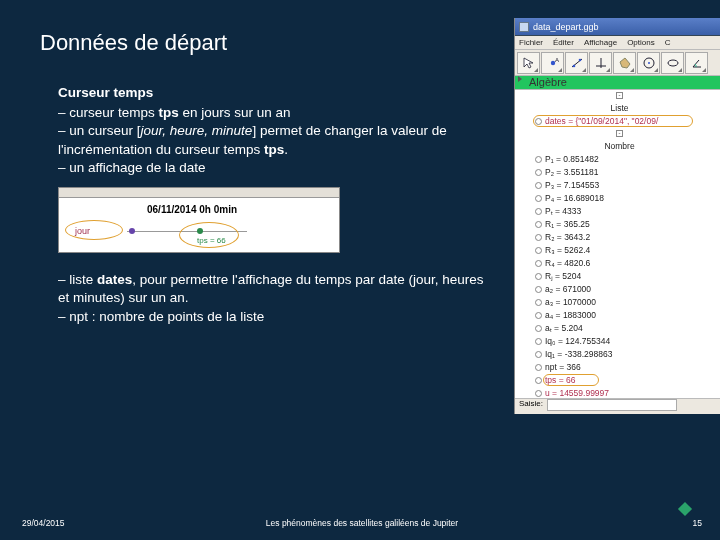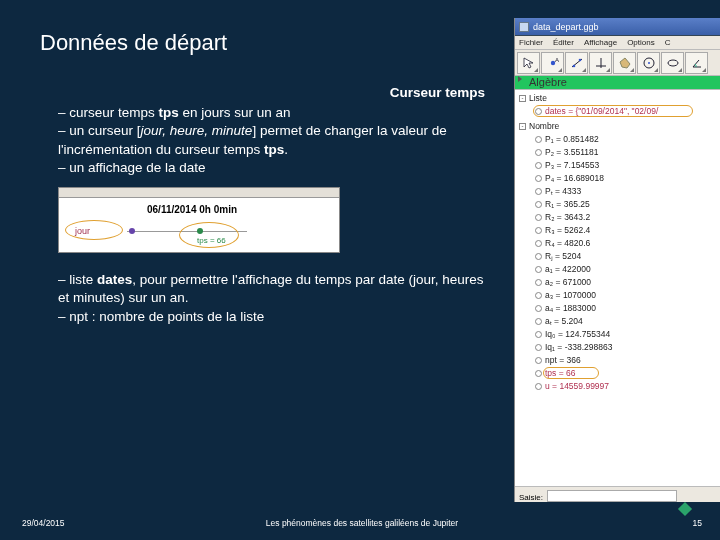--- a/index.html
+++ b/index.html
@@ -1,52 +1,52 @@
 <!DOCTYPE html>
 <html><head>
 <meta charset="utf-8">
 <style>
   * { margin: 0; padding: 0; box-sizing: border-box; }
   body { width: 720px; height: 540px; background: #0d2840; font-family: Arial, sans-serif; color: #fff; position: relative; overflow: hidden; }
   .main-content { position: absolute; left: 0; top: 0; width: 496px; height: 540px; padding: 30px 0 9px 40px; }
   .title { font-size: 22px; font-weight: normal; margin-bottom: 28px; }
   .body-block { padding-left: 18px; font-size: 13.5px; line-height: 1.35; width: 445px; }
-  .body-block .heading { font-weight: bold; margin-bottom: 2px; text-align: right; }
+  .body-block .heading { font-weight: bold; margin-bottom: 2px; }
   .cursor-img { margin: 10px 0 18px 18px; width: 282px; height: 66px; background: #ffffff; border: 1px solid #888; position: relative; }
   .cursor-img .tb { position: absolute; left: 0; top: 0; right: 0; height: 10px; background: #e4e0d8; border-bottom: 1px solid #999; }
   .cursor-img .datebar { position: absolute; left: 88px; top: 16px; font-size: 10px; font-weight: bold; color: #000; }
   .cursor-img .jour { position: absolute; left: 16px; top: 38px; font-size: 9px; color: #a03050; }
   .cursor-img .ellipse1 { position: absolute; left: 6px; top: 32px; width: 58px; height: 20px; border: 1.5px solid #e0a030; border-radius: 50%; }
   .cursor-img .dot1 { position: absolute; left: 70px; top: 40px; width: 6px; height: 6px; background: #6644aa; border-radius: 50%; }
   .cursor-img .green { position: absolute; left: 138px; top: 40px; width: 6px; height: 6px; background: #2a8a4a; border-radius: 50%; }
   .cursor-img .tps-lbl { position: absolute; left: 138px; top: 48px; font-size: 8px; color: #2a8a4a; }
   .cursor-img .ellipse2 { position: absolute; left: 120px; top: 34px; width: 60px; height: 26px; border: 1.5px solid #e0a030; border-radius: 50%; }
   .cursor-img .line { position: absolute; left: 68px; top: 43px; width: 120px; height: 1px; background: #999; }
   .footer { position: absolute; left: 22px; bottom: 12px; width: 680px; font-size: 8.5px; display: flex; align-items: center; }
   .footer .ftitle { position: absolute; left: 0; width: 680px; text-align: center; }
   .footer .pagenum { position: absolute; right: 0; }
   .footer .diamond { position: absolute; right: 12px; bottom: 14px; width: 10px; height: 10px; background: #2aa36a; transform: rotate(45deg); }
-  .side-panel { position: absolute; right: 0; top: 18px; width: 206px; height: 484px; background: #fff; color: #000; font-size: 9px; border-left: 1px solid #888; }
+  .side-panel { position: absolute; right: 0; top: 18px; width: 206px; height: 396px; background: #fff; color: #000; font-size: 9px; border-left: 1px solid #888; }
   .sp-titlebar { height: 18px; background: linear-gradient(#5a7fc8,#3a5fa8); color: #fff; display: flex; align-items: center; padding: 0 4px; font-size: 9px; border-bottom: 1px solid #345; }
   .sp-titlebar .doc-icon { width: 10px; height: 10px; background: #c8d8f0; margin-right: 4px; border: 1px solid #678; }
   .sp-menubar { height: 14px; background: #ece8e0; border-bottom: 1px solid #bbb; display: flex; align-items: center; padding: 0 4px; gap: 10px; font-size: 8px; color: #222; }
   .sp-toolbar { height: 26px; background: #ece8e0; border-bottom: 1px solid #bbb; display: flex; align-items: center; padding: 0 2px; }
   .tool-btn { width: 23px; height: 22px; background: #f6f4ee; border: 1px solid #aaa; margin-right: 1px; display: flex; align-items: center; justify-content: center; position: relative; }
   .tool-btn .tri { position: absolute; right: 1px; bottom: 1px; width: 0; height: 0; border-left: 4px solid transparent; border-bottom: 4px solid #777; }
   .sp-sectionbar { height: 14px; background: #22c55e; border-bottom: 1px solid #bbb; display: flex; align-items: flex-start; padding-left: 14px; font-size: 11px; color: #333; position: relative; }
   .sp-sectionbar .arrow { position: absolute; left: 3px; width: 0; height: 0; border-top: 3px solid transparent; border-bottom: 3px solid transparent; border-left: 4px solid #555; }
   .sp-tree { padding: 2px 0 2px 4px; font-size: 8.5px; line-height: 13px; color: #222; overflow: hidden; }
   .tree-group { margin-bottom: 2px; }
-  .tree-label { display: flex; align-items: center; gap: 3px; font-weight: normal; }
+  .tree-label { display: flex; align-items: center; gap: 3px; font-weight: normal; flex-direction: column; }
   .toggle { width: 7px; height: 7px; border: 1px solid #888; font-size: 6px; line-height: 5px; text-align: center; }
   .tree-item { display: flex; align-items: center; padding-left: 16px; gap: 3px; white-space: nowrap; }
   .bullet { width: 7px; height: 7px; border: 1px solid #888; border-radius: 50%; flex-shrink: 0; }
   .dates-hl { position: absolute; width: 160px; height: 12px; border: 1.5px solid #e0a030; border-radius: 8px; }
   .tps-hl { position: relative; width: 56px; height: 12px; border: 1.5px solid #e0a030; border-radius: 7px; display: inline-block; }
-  .sp-footer { position: absolute; bottom: 0; left: 0; right: 0; height: 16px; background: #ece8e0; border-top: 1px solid #bbb; display: flex; align-items: flex-end; padding: 0 4px; font-size: 8px; gap: 4px; }
+  .sp-footer { position: absolute; bottom: 0; left: 0; right: 0; height: 16px; background: #ece8e0; border-top: 1px solid #bbb; display: flex; align-items: flex-start; padding: 0 4px; font-size: 8px; gap: 4px; }
   .sp-footer input { width: 130px; height: 12px; font-size: 8px; border: 1px solid #aaa; background: #fff; }
 </style>
 </head>
 <body>
 
 <div class="main-content">
   <h1 class="title">Données de départ</h1>
 
   <div class="body-block">
     <div class="heading">Curseur temps</div>
@@ -210,24 +210,20 @@
       <div class="tree-item">
           <span class="bullet"></span>
           <span>R₄ = 4820.6</span>
         </div>
       <div class="tree-item">
           <span class="bullet"></span>
           <span>Rⱼ = 5204</span>
         </div>
       <div class="tree-item">
           <span class="bullet"></span>
-          <span>a₁ = 422000</span>
-        </div>
-      <div class="tree-item">
-          <span class="bullet"></span>
           <span>a₂ = 671000</span>
         </div>
       <div class="tree-item">
           <span class="bullet"></span>
           <span>a₃ = 1070000</span>
         </div>
       <div class="tree-item">
           <span class="bullet"></span>
           <span>a₄ = 1883000</span>
         </div>

